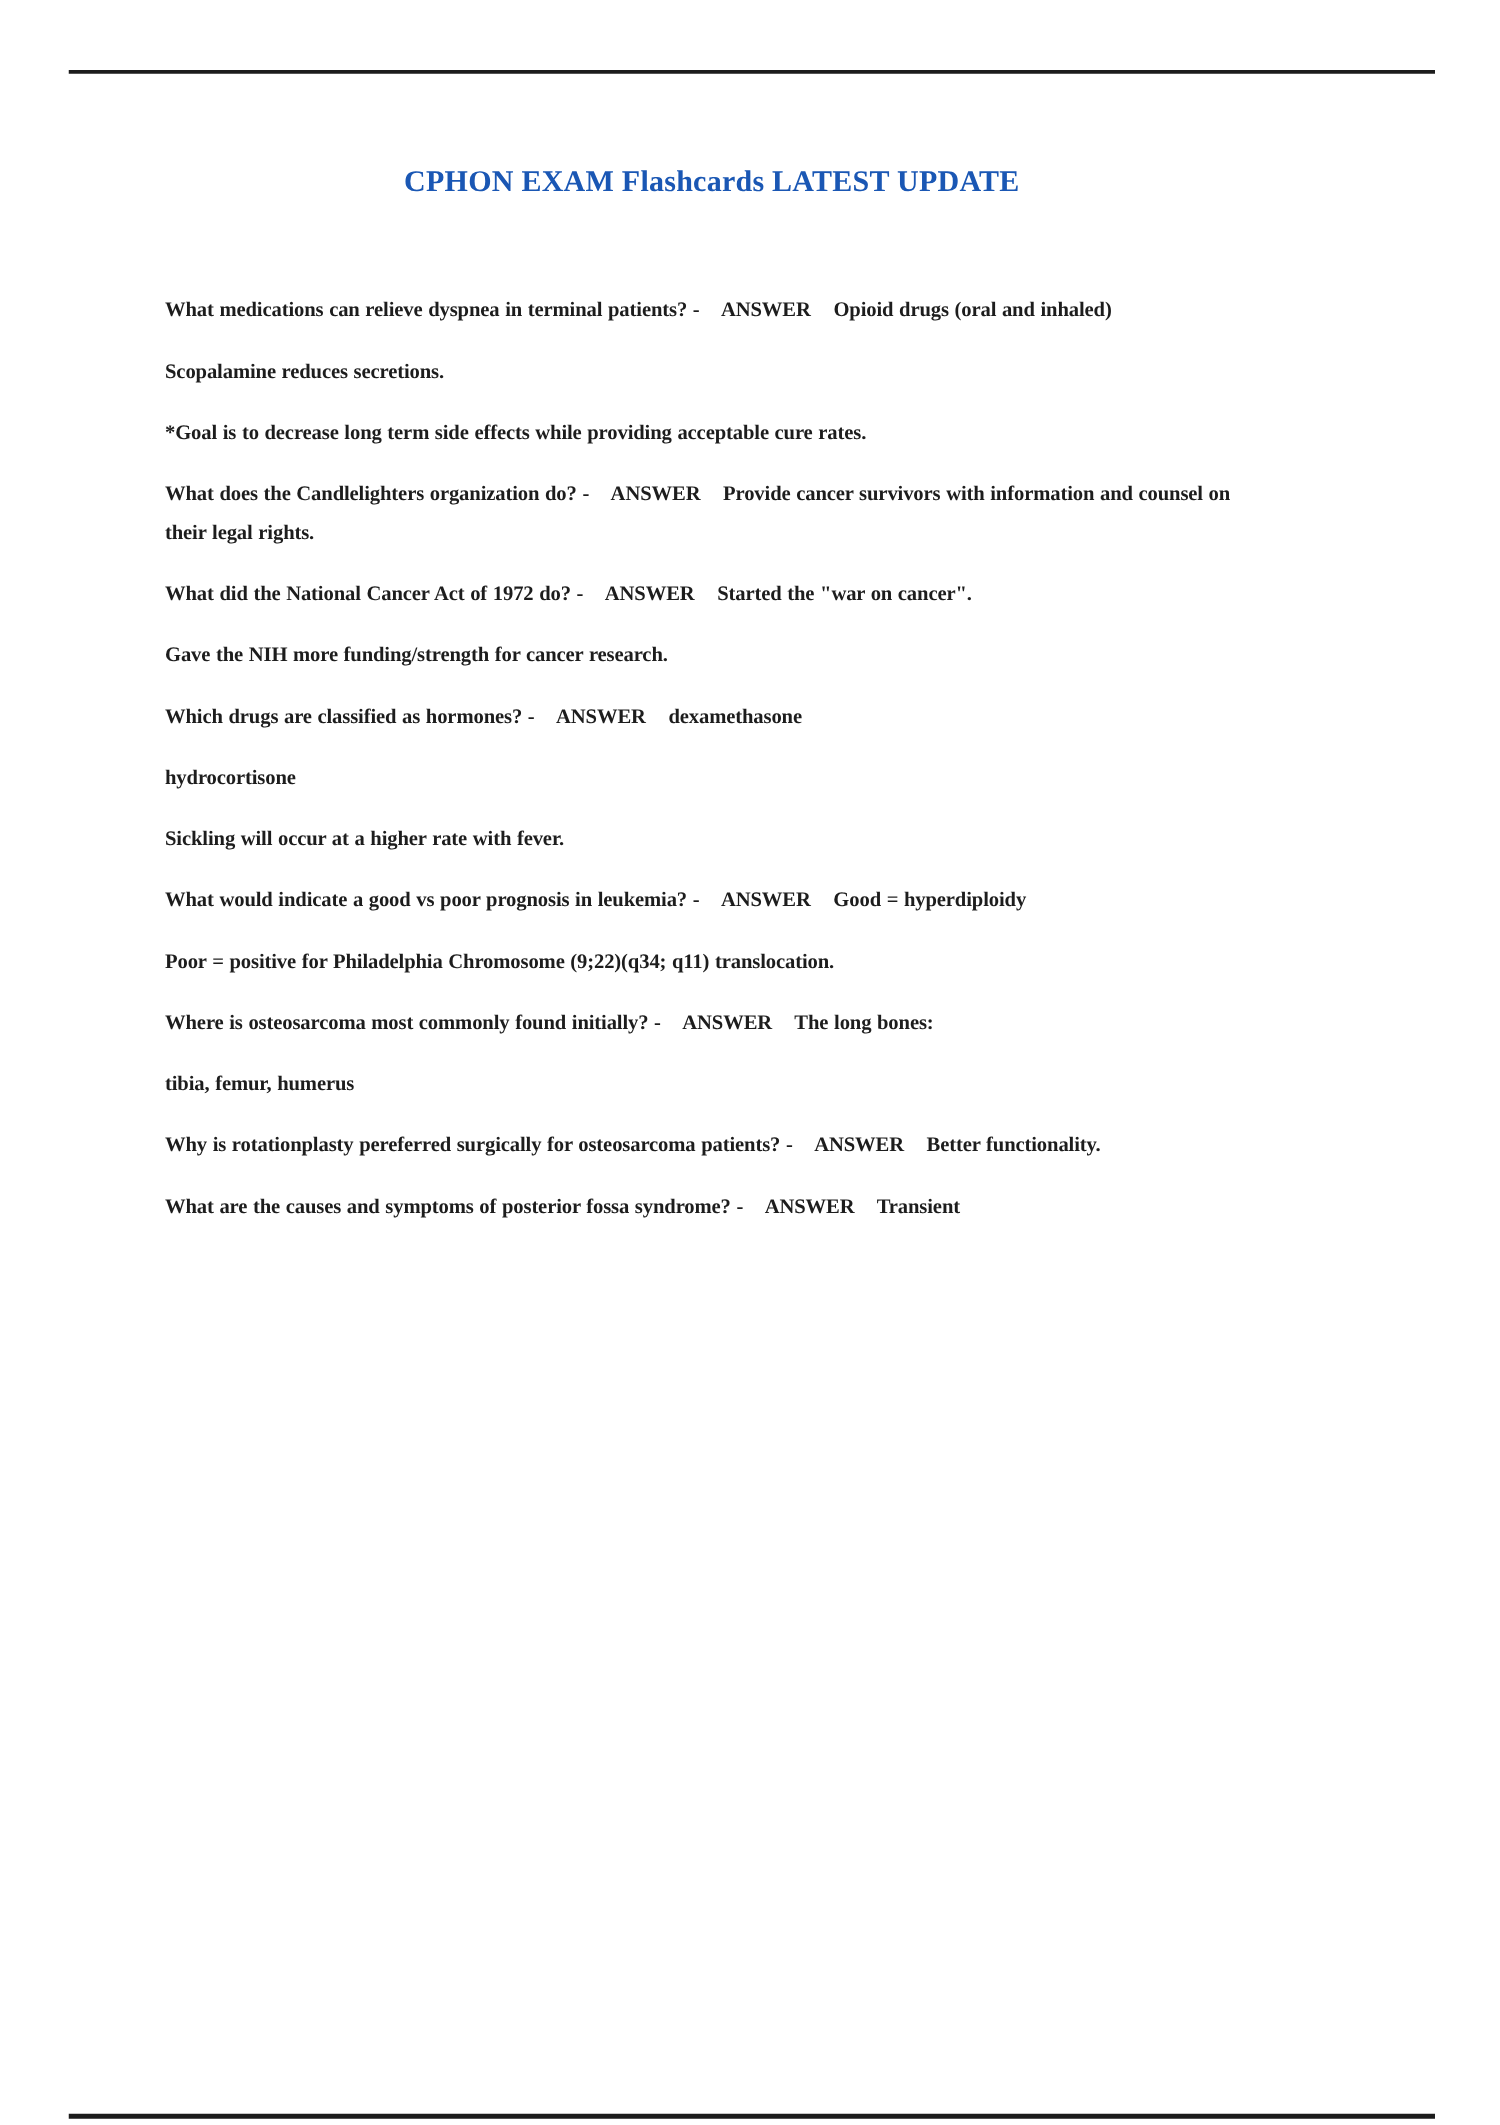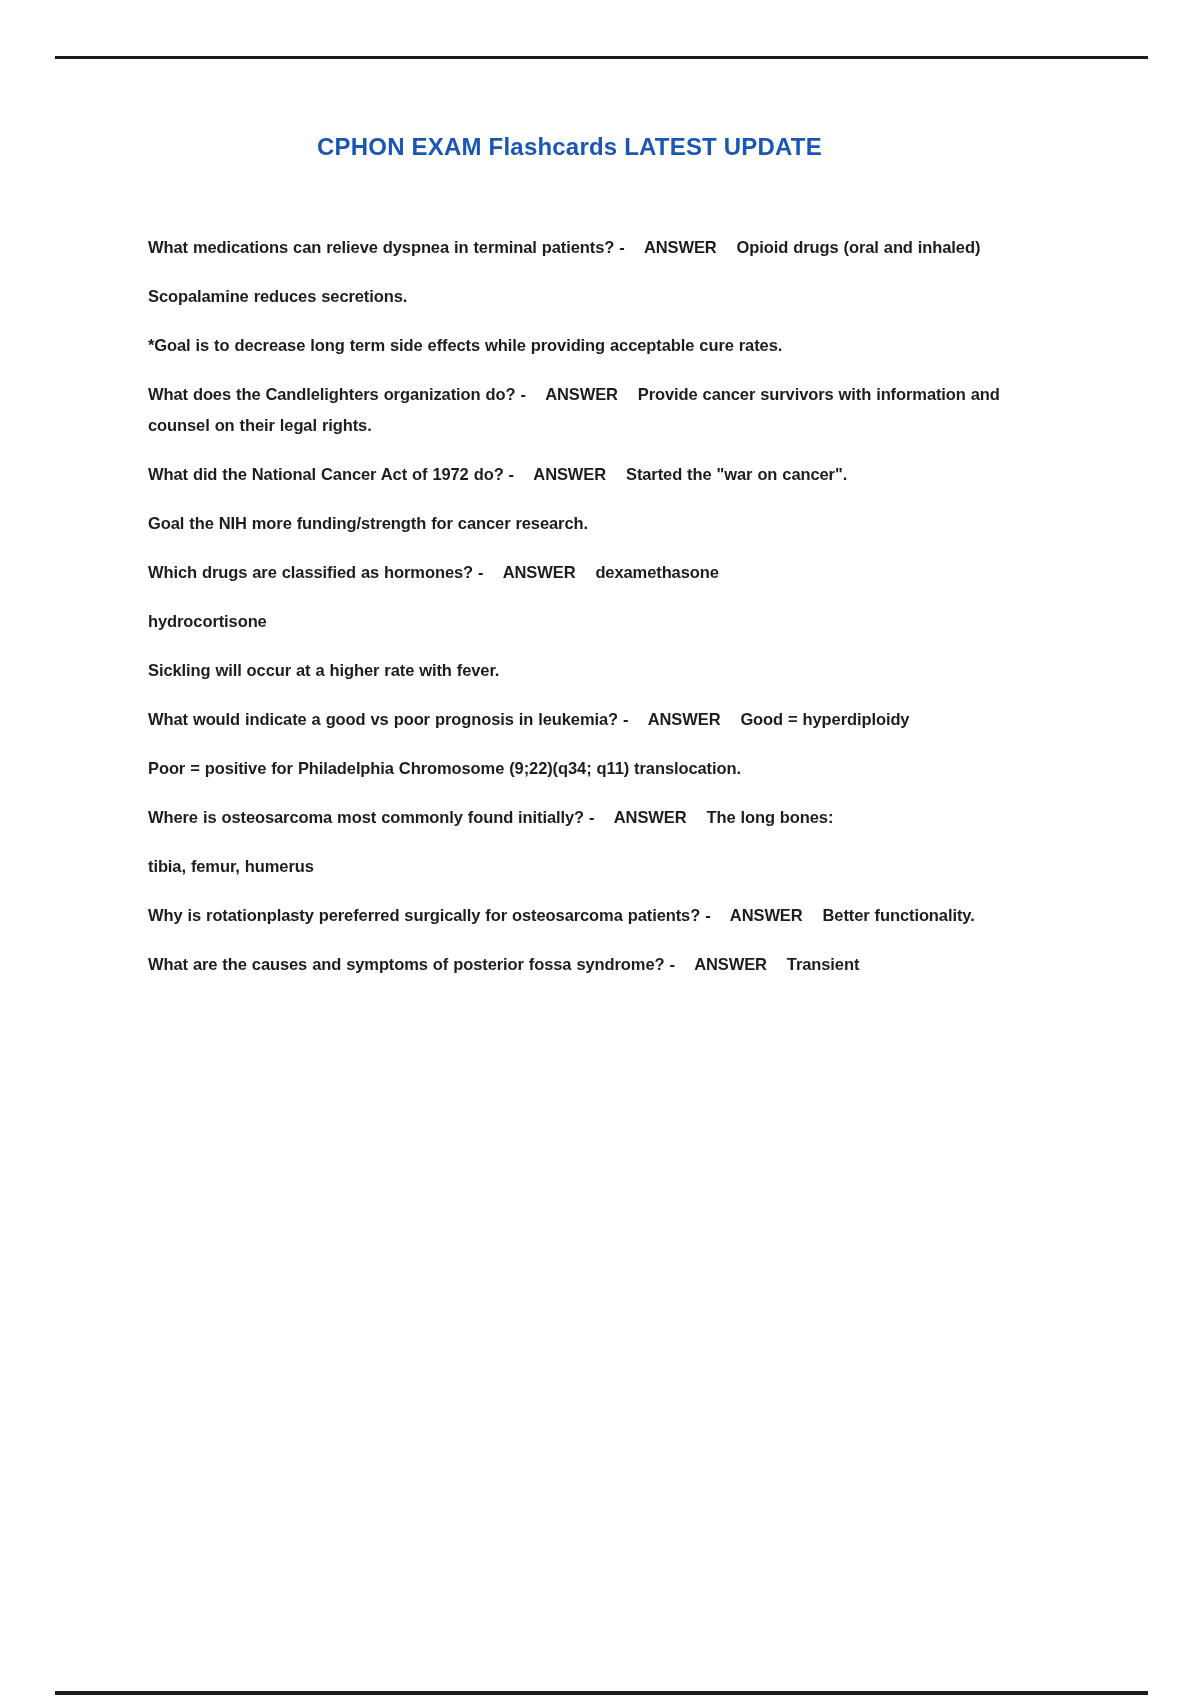--- a/index.html
+++ b/index.html
@@ -9,21 +9,21 @@
     --page-bg: #ffffff;
   }
   * { margin: 0; padding: 0; box-sizing: border-box; }
   html, body { background: #ffffff; }
   .page {
     position: relative;
     width: 1200px;
     height: 1700px;
     background: var(--page-bg);
     overflow: hidden;
-    font-family: Liberation Sans, sans-serif;
+    font-family: Liberation Serif, serif;
   }
   .rule {
     position: absolute;
     left: 55px;
     width: 1093px;
     background: var(--rule-color);
   }
   .rule-top    { top: 56px;   height: 3px; }
   .rule-bottom { top: 1691px; height: 4px; }
   .title {
@@ -34,21 +34,21 @@
     text-align: center;
     font-size: 24px;
     font-weight: 700;
     letter-spacing: 0.2px;
     color: var(--title-color);
     white-space: nowrap;
   }
   .content {
     position: absolute;
     top: 232px;
-    left: 148px;
+    left: 132px;
     width: 878px;
   }
   .para {
     font-size: 16.5px;
     font-weight: 700;
     line-height: 31px;
     letter-spacing: -0.1px;
     color: var(--text-color);
     margin-bottom: 18px;
     white-space: pre-wrap;
@@ -60,21 +60,21 @@
 
 <div class="page">
   <div class="rule rule-top"></div>
   <h1 class="title">CPHON EXAM Flashcards LATEST UPDATE</h1>
   <div class="content">
       <p class="para">What medications can relieve dyspnea in terminal patients? -    ANSWER    Opioid drugs (oral and inhaled)</p>
       <p class="para">Scopalamine reduces secretions.</p>
       <p class="para">*Goal is to decrease long term side effects while providing acceptable cure rates.</p>
       <p class="para">What does the Candlelighters organization do? -    ANSWER    Provide cancer survivors with information and counsel on their legal rights.</p>
       <p class="para">What did the National Cancer Act of 1972 do? -    ANSWER    Started the "war on cancer".</p>
-      <p class="para">Goal the NIH more funding/strength for cancer research.</p>
+      <p class="para">Gave the NIH more funding/strength for cancer research.</p>
       <p class="para">Which drugs are classified as hormones? -    ANSWER    dexamethasone</p>
       <p class="para">hydrocortisone</p>
       <p class="para">Sickling will occur at a higher rate with fever.</p>
       <p class="para">What would indicate a good vs poor prognosis in leukemia? -    ANSWER    Good = hyperdiploidy</p>
       <p class="para">Poor = positive for Philadelphia Chromosome (9;22)(q34; q11) translocation.</p>
       <p class="para">Where is osteosarcoma most commonly found initially? -    ANSWER    The long bones:</p>
       <p class="para">tibia, femur, humerus</p>
       <p class="para">Why is rotationplasty pereferred surgically for osteosarcoma patients? -    ANSWER    Better functionality.</p>
       <p class="para">What are the causes and symptoms of posterior fossa syndrome? -    ANSWER    Transient</p>
     </div>

